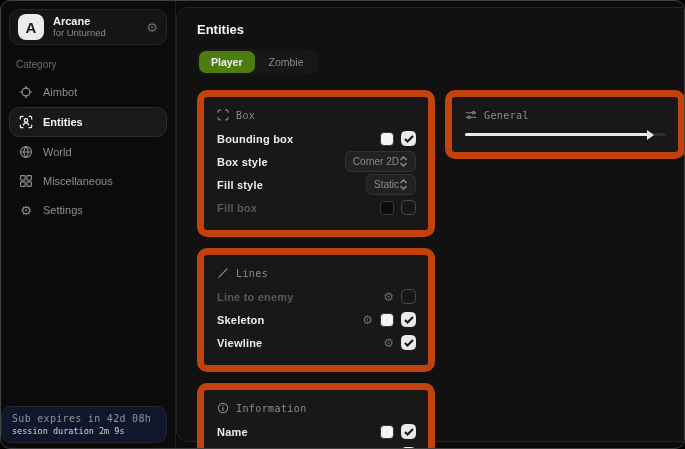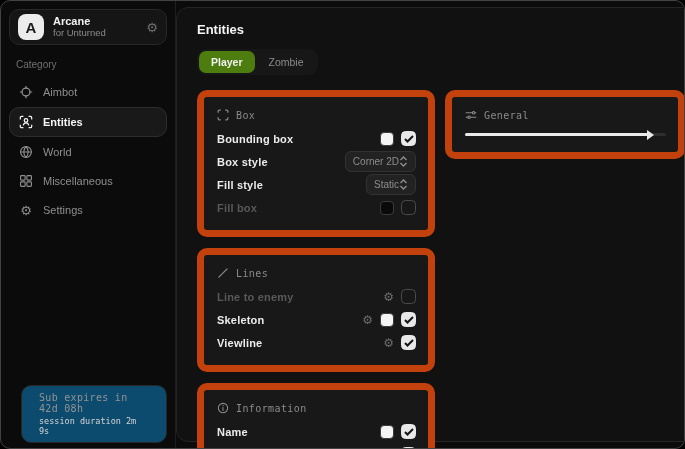--- a/index.html
+++ b/index.html
@@ -19,22 +19,22 @@
   .logo-title{color:#f2f2f2;font-size:11px;font-weight:bold;}
   .logo-sub{color:#8a8a8a;font-size:9.5px;}
   .logo-gear{color:#6f6f6f;font-size:13px;cursor:pointer;}
   .cat-label{color:#6f6f6f;font-size:10px;margin:14px 0 8px 7px;}
   .nav{display:flex;flex-direction:column;gap:1px;}
   .nav-item{display:flex;align-items:center;gap:9px;height:28px;padding:0 8px;border-radius:10px;
     color:#8f8f8f;font-size:11px;border:1px solid transparent;cursor:pointer;box-sizing:border-box;}
   .nav-item.active{background:#191919;border-color:#2d2d2d;color:#f5f5f5;height:30px;font-weight:bold;}
   .nav-ico{width:16px;display:flex;align-items:center;justify-content:center;font-size:13px;}
   .nav-ico svg{display:block;}
-  .side-foot{position:absolute;left:20px;right:8px;bottom:5px;background:#0c4a6e;border:1px solid #272727;
-    border-radius:10px;padding:6px 17px;font-family:"DejaVu Sans Mono","Liberation Mono",monospace;}
+  .side-foot{position:absolute;left:0;right:8px;bottom:5px;background:#0f172a;border:1px solid #272727;
+    border-radius:10px;padding:6px 10px;font-family:"DejaVu Sans Mono","Liberation Mono",monospace;}
   .foot-1{color:#939393;font-size:10px;letter-spacing:.3px;}
   .foot-2{color:#d6d6d6;font-size:8.5px;margin-top:2px;}
 
   
   .main-wrap{flex:1;padding:6px 6px 6px 0;box-sizing:border-box;display:flex;}
   .main{flex:1;background:#111111;border:1px solid #242424;border-radius:12px;box-sizing:border-box;
     padding:14px 20px;position:relative;}
   .page-title{color:#f5f5f5;font-size:13px;font-weight:bold;}
   .tabs{display:inline-flex;background:#171717;border-radius:9px;padding:2px;margin-top:12px;gap:2px;}
   .tab{font-size:10.5px;padding:5px 12px;border-radius:7px;color:#8c8c8c;cursor:pointer;}

